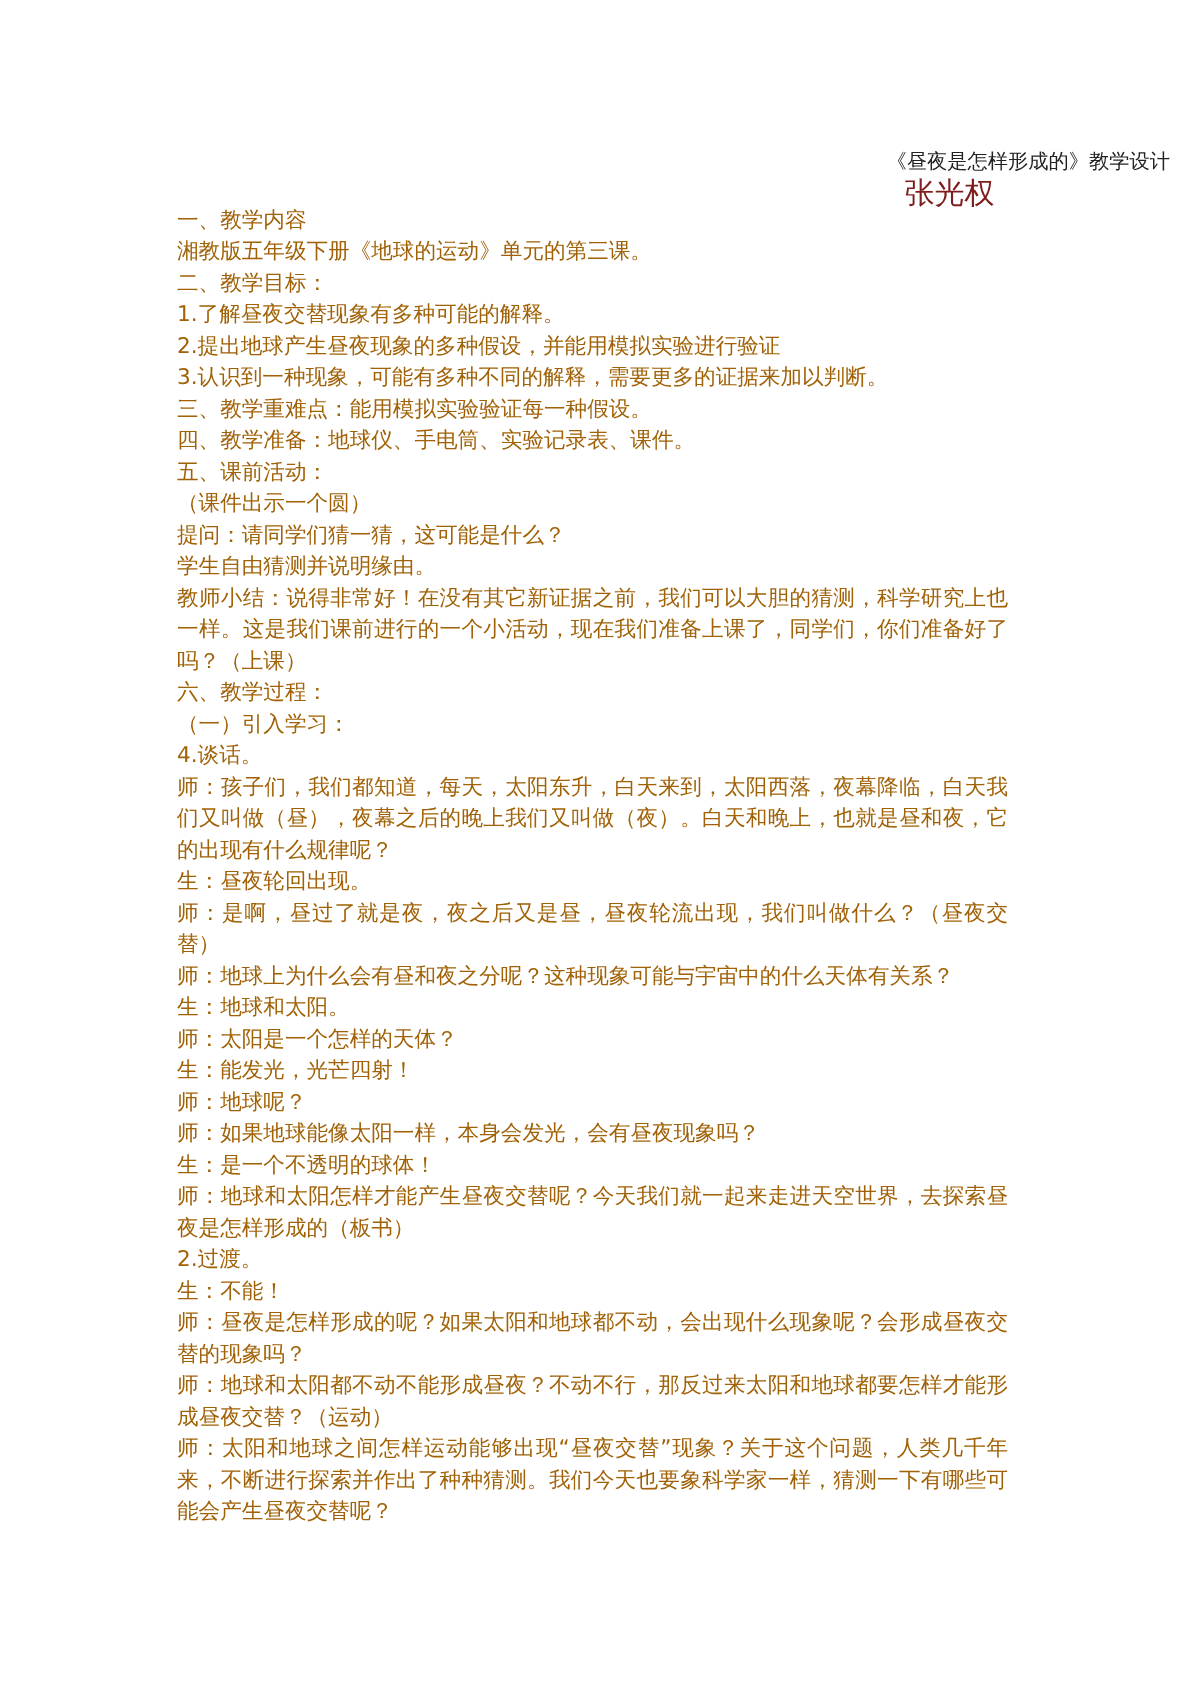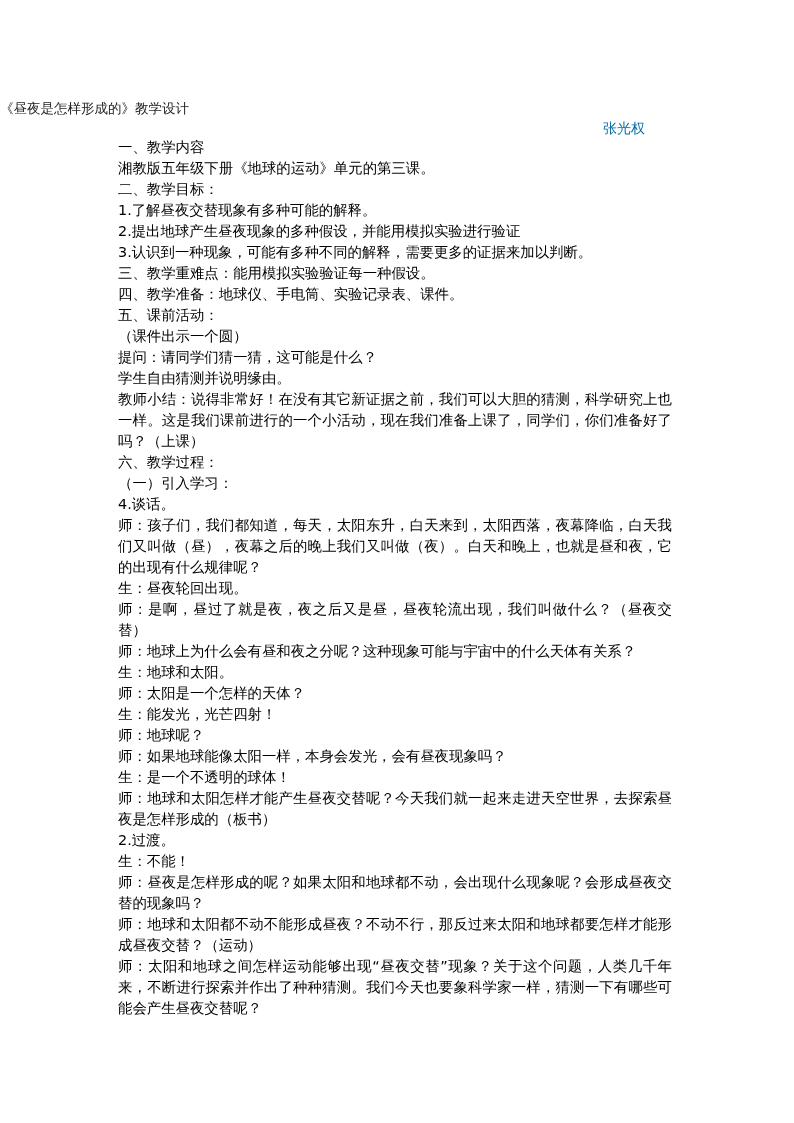--- a/index.html
+++ b/index.html
@@ -1,31 +1,31 @@
 <!DOCTYPE html>
 <html><head>
 <meta charset="utf-8">
 <style>
   html, body { margin: 0; padding: 0; background: #ffffff; }
   body { width: 794px; height: 1123px; position: relative; overflow: hidden; }
   .page { position: absolute; left: 0; top: 0; width: 794px; height: 1123px; background: #fff; }
   .title {
     position: absolute; left: 0; width: 780px; top: 99px;
-    text-align: left; font-family: "DejaVu Serif", "Liberation Serif", serif;
+    text-align: right; font-family: "DejaVu Serif", "Liberation Serif", serif;
     font-size: 13.5px; color: #222; line-height: 18px;
   }
   .author {
     position: absolute; left: 603px; top: 118px;
     font-family: "DejaVu Sans", "Liberation Sans", sans-serif;
-    font-size: 14px; color: #0369a1; line-height: 20px;
+    font-size: 20px; color: #7f1d1d; line-height: 20px;
   }
   .body {
     position: absolute; left: 118px; top: 137px; width: 554px;
     font-family: "DejaVu Sans", "Liberation Sans", sans-serif;
-    font-size: 14.4px; line-height: 21px; color: #000000;
+    font-size: 14.4px; line-height: 21px; color: #a16207;
   }
   .body p { margin: 0; padding: 0; text-align: justify; }
 </style>
 </head>
 <body>
 
 <div class="page">
   <div class="title">《昼夜是怎样形成的》教学设计</div>
   <div class="author">张光权</div>
   <div class="body">

